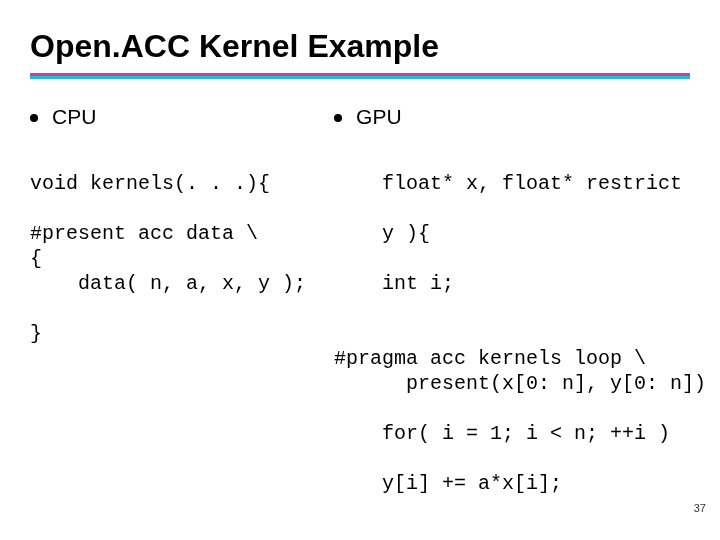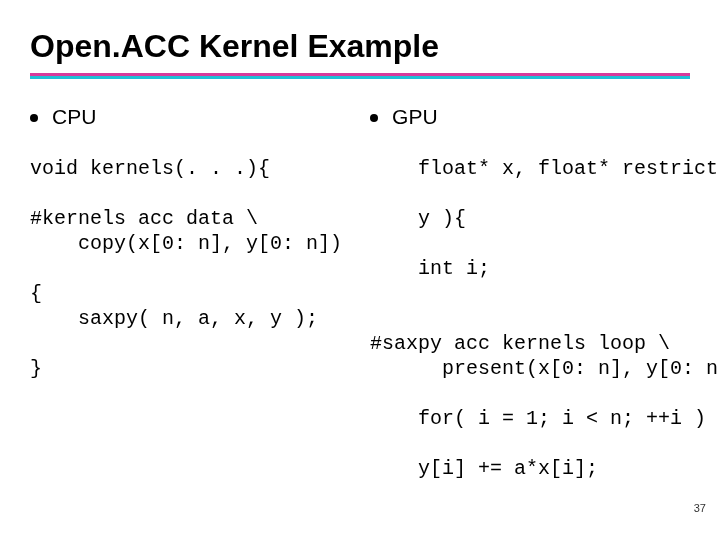--- a/index.html
+++ b/index.html
@@ -4,21 +4,21 @@
 <style>
   * { margin: 0; padding: 0; box-sizing: border-box; }
   html, body { width: 720px; height: 540px; background: #fff; font-family: Arial, Helvetica, sans-serif; color: #000; }
   .slide { position: relative; width: 720px; height: 540px; padding: 28px 30px 20px 30px; }
   .title { font-size: 32px; font-weight: bold; margin-bottom: 8px; }
   .rule { height: 6px; width: 100%; position: relative; margin-bottom: 26px; }
   .rule .upper { position: absolute; top: 0; left: 0; right: 0; height: 3px; background: #d83a9b; }
   .rule .lower { position: absolute; top: 3px; left: 0; right: 0; height: 3px; background: #1fbfd7; }
   .cols { display: flex; gap: 28px; }
   .col { flex: 1; }
-  .bullet-line { display: flex; align-items: flex-start; font-size: 21px; margin-bottom: 2px; }
+  .bullet-line { display: flex; align-items: flex-start; font-size: 21px; margin-bottom: 17px; }
   .dot { width: 8px; height: 8px; border-radius: 50%; background: #000; margin-top: 9px; margin-right: 14px; flex: 0 0 auto; }
   .bullet-text { font-family: Arial, Helvetica, sans-serif; }
   .code { font-family: "Courier New", Courier, monospace; font-size: 20px; line-height: 1.25; white-space: pre; }
   .code .indent1 { padding-left: 48px; display: block; }
   .code .indent2 { padding-left: 72px; display: block; }
   .pagenum { position: absolute; right: 14px; bottom: 26px; font-size: 11px; color: #333; }
 </style>
 </head>
 <body>
 
@@ -34,39 +34,38 @@
   <div class="cols">
 
     <div class="col">
       <div class="bullet-line">
         <span class="dot"></span>
         <span class="bullet-text">CPU</span>
       </div>
       <div class="code">
 <span>void kernels(. . .){</span>
 
-<span>#kernels acc data \</span>
-<span class="indent1">copy(x[0: n], y[0: n])</span>
+<span>#present acc data \</span>
 <span>{</span>
-<span class="indent1">saxpy( n, a, x, y );</span>
+<span class="indent1">data( n, a, x, y );</span>
 <span>}</span>
       </div>
     </div>
 
     <div class="col">
       <div class="bullet-line">
         <span class="dot"></span>
         <span class="bullet-text">GPU</span>
       </div>
       <div class="code">
 <span class="indent1">float* x, float* restrict</span>
 <span class="indent1">y ){</span>
 <span class="indent1">int i;</span>
 
-<span>#saxpy acc kernels loop \</span>
+<span>#pragma acc kernels loop \</span>
 <span class="indent2">present(x[0: n], y[0: n])</span>
 <span class="indent1">for( i = 1; i &lt; n; ++i )</span>
 <span class="indent1">y[i] += a*x[i];</span>
 
 
       </div>
     </div>
 
   </div>
 

